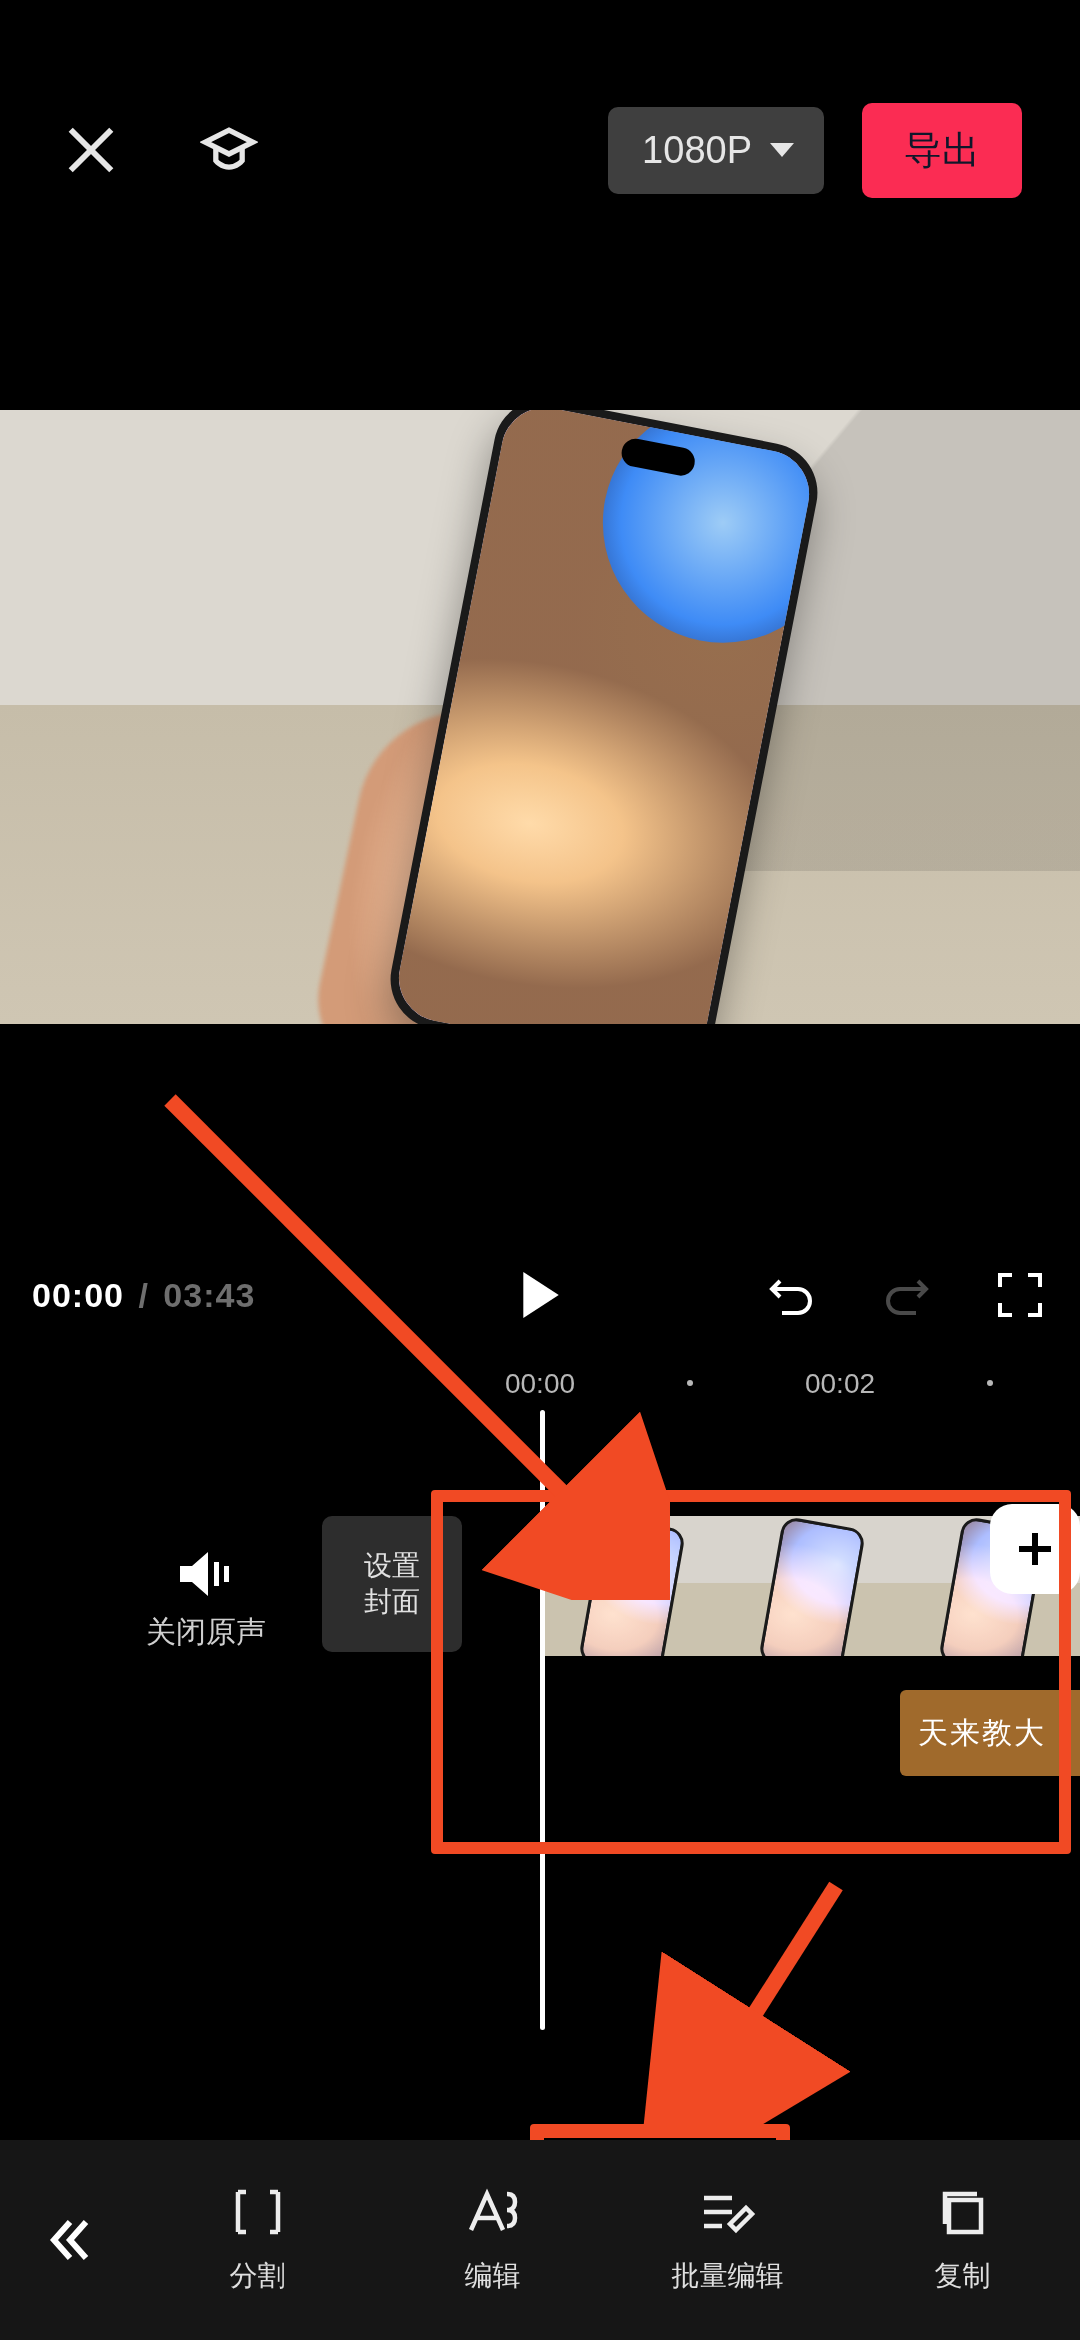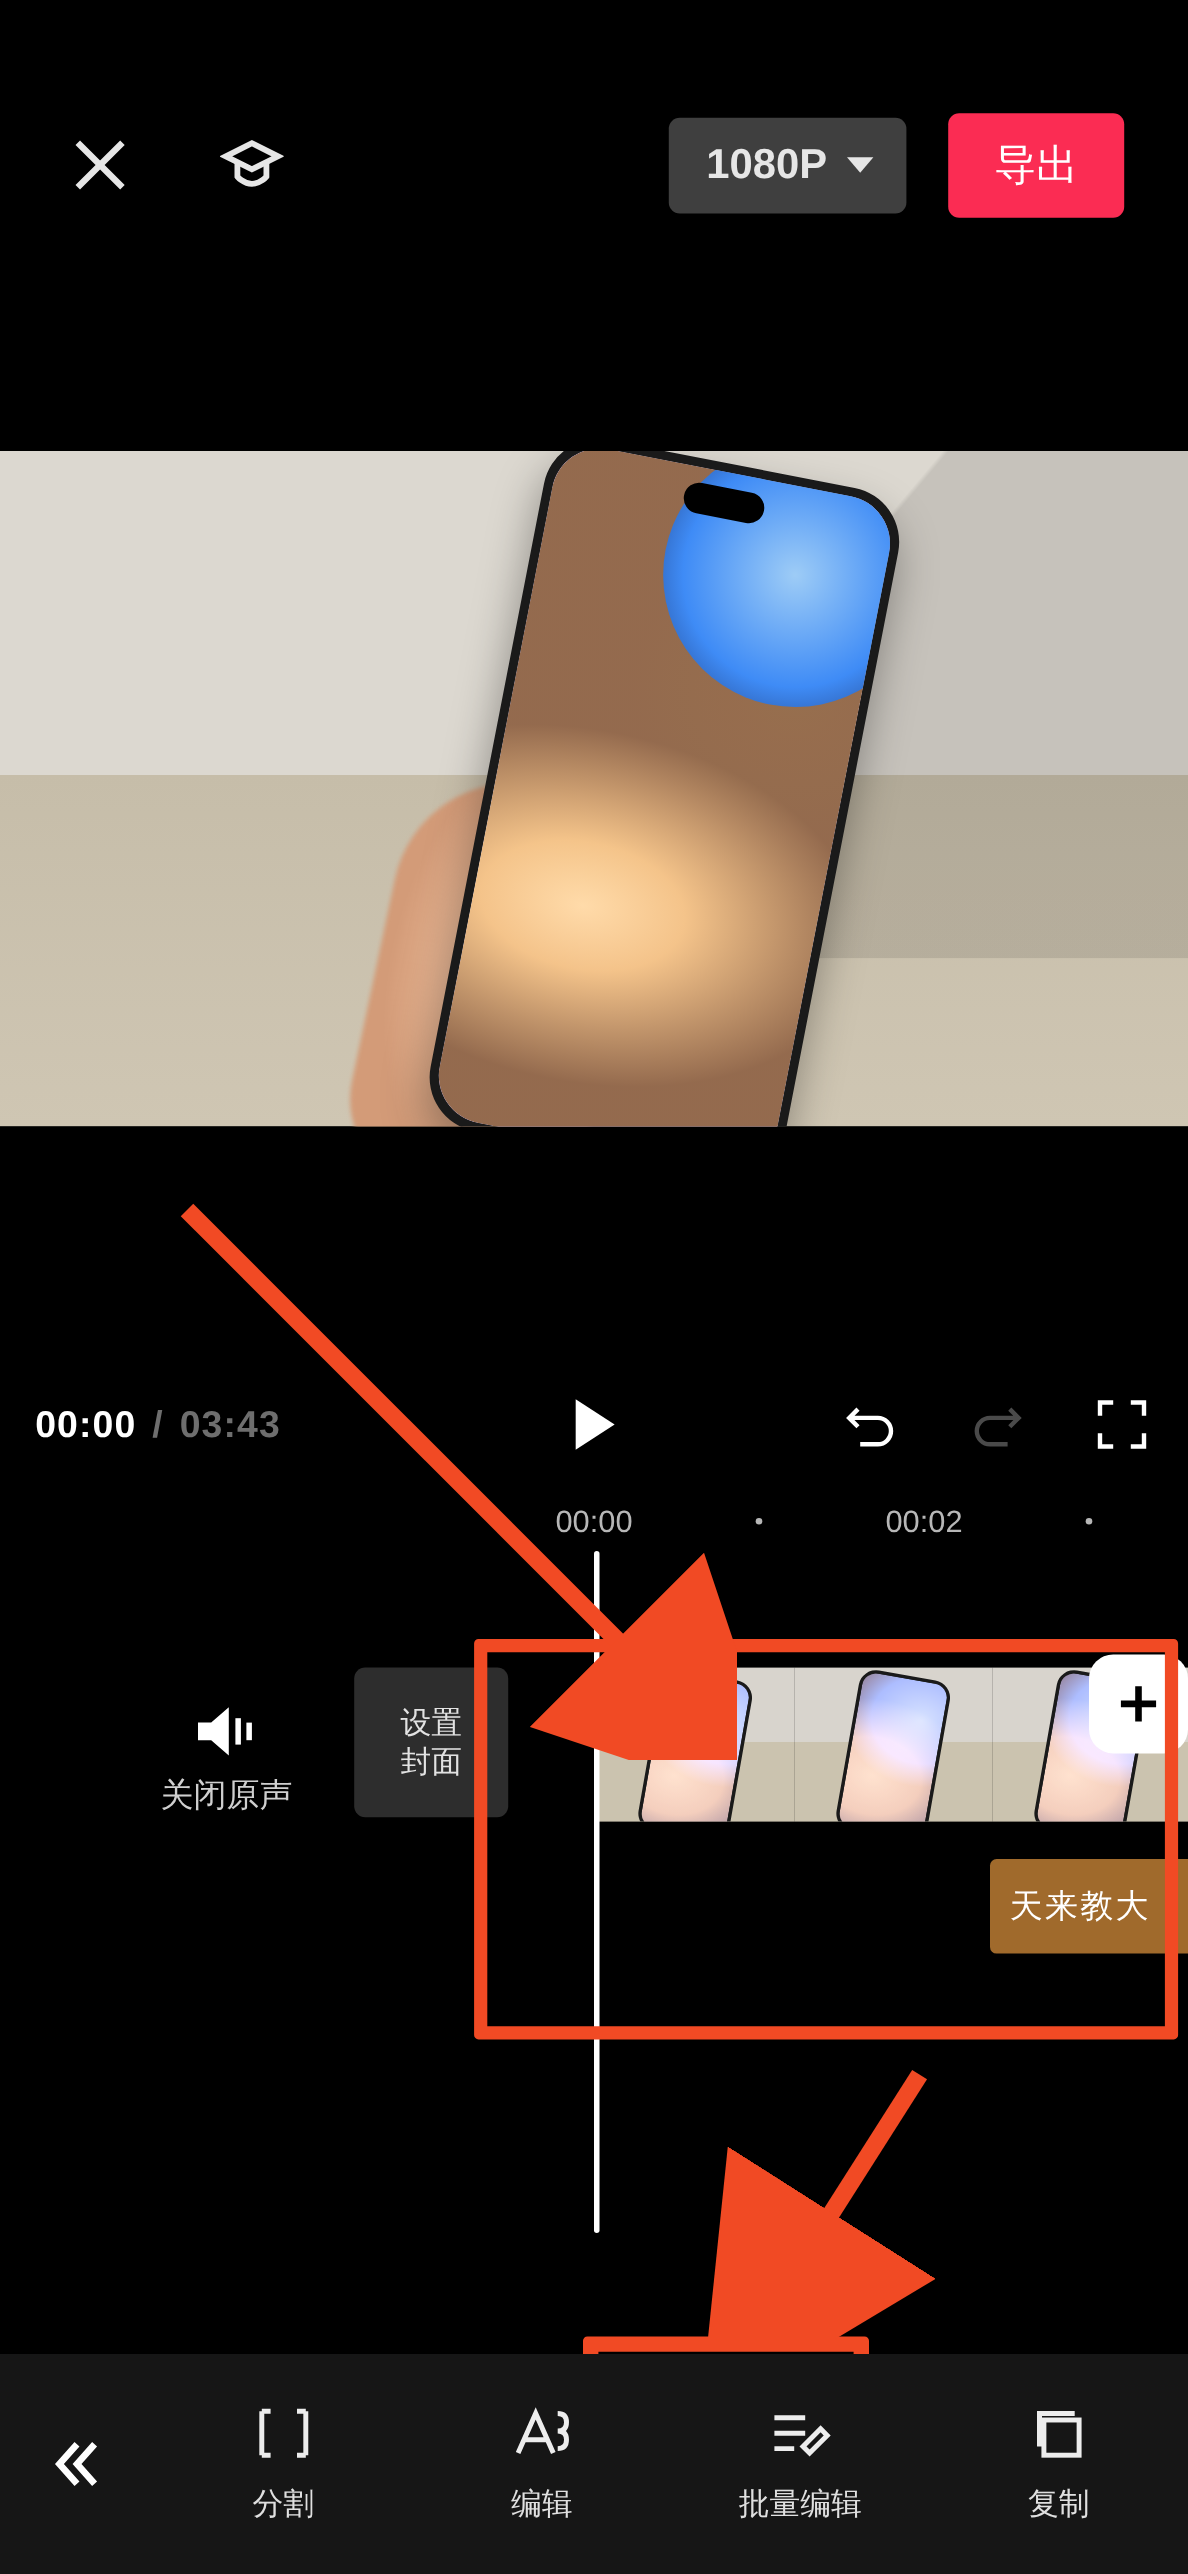--- a/index.html
+++ b/index.html
@@ -12,26 +12,25 @@
   display: flex; align-items: center; padding: 0 58px;
 }
 .header-left { display: flex; align-items: center; gap: 72px; }
 .close-btn, .tutorial-btn { width: 66px; height: 66px; display: flex; align-items: center; justify-content: center; cursor: pointer; }
 .close-btn svg, .tutorial-btn svg { width: 58px; height: 58px; stroke: #e6e6e6; stroke-width: 4; fill: none; }
 .header-right { margin-left: auto; display: flex; align-items: center; gap: 38px; }
 .resolution-pill {
   background: #3f3f3f; border-radius: 10px; padding: 22px 30px 22px 34px;
   display: flex; align-items: center; gap: 18px; font-size: 38px; color: #e6e6e6;
   cursor: pointer;
-  font-weight: bold;
 }
 .resolution-pill .caret { width: 0; height: 0; border-left: 12px solid transparent; border-right: 12px solid transparent; border-top: 14px solid #e6e6e6; }
 .export-btn {
   background: #fb2c53; border-radius: 10px; padding: 22px 42px;
-  font-size: 38px; color: #ffffff; font-weight: 500; cursor: pointer;
+  font-size: 38px; color: #0f172a; font-weight: 500; cursor: pointer;
 }
 
 
 .preview {
   position: absolute; top: 410px; left: 0; width: 100%; height: 614px;
   overflow: hidden;
 }
 .desk {
   position: absolute; inset: 0;
   background: linear-gradient(180deg, #dcd8d0 0%, #dcd8d0 48%,  #c6bda9 48%, #cfc6b3 100%);

